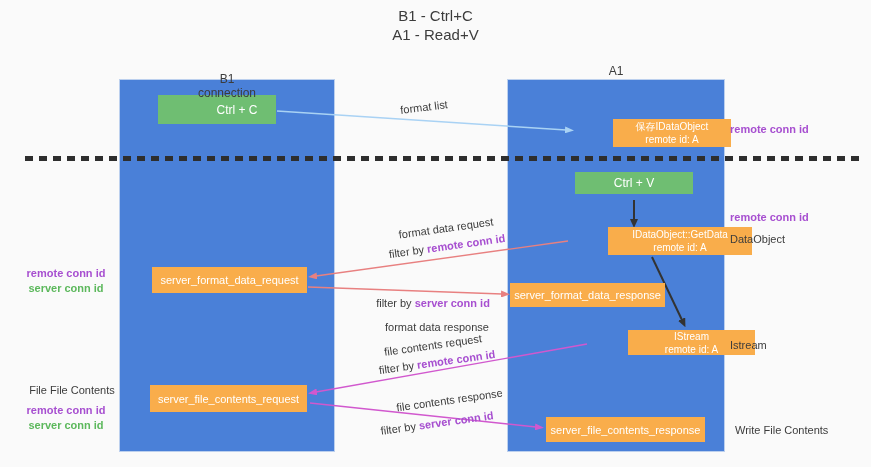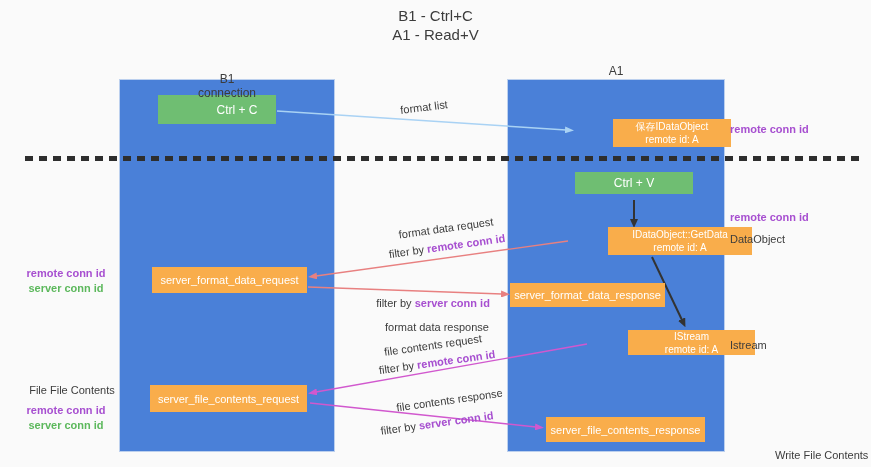--- a/index.html
+++ b/index.html
@@ -109,21 +109,21 @@
   </div>
 
   <div class="abs box orange" style="left:546px;top:417px;width:159px;height:25px;">
     <span>server_file_contents_response</span>
   </div>
 
   <div class="abs side-label purple" style="left:730px;top:123px;">remote conn id</div>
   <div class="abs side-label purple" style="left:730px;top:211px;">remote conn id</div>
   <div class="abs side-label dark" style="left:730px;top:233px;">DataObject</div>
   <div class="abs side-label dark" style="left:730px;top:339px;">Istream</div>
-  <div class="abs side-label dark" style="left:735px;top:449px;margin-left:40px;">Write File Contents</div>
+  <div class="abs side-label dark" style="left:735px;top:424px;">Write File Contents</div>
 
   <div class="abs side-label left-stack" style="left:18px;top:266px;width:96px;">
     <div class="purple">remote conn id</div>
     <div class="greentxt">server conn id</div>
   </div>
   <div class="abs side-label dark" style="left:18px;top:384px;width:108px;text-align:center;">File File Contents</div>
   <div class="abs side-label left-stack" style="left:18px;top:403px;width:96px;">
     <div class="purple">remote conn id</div>
     <div class="greentxt">server conn id</div>
   </div>

